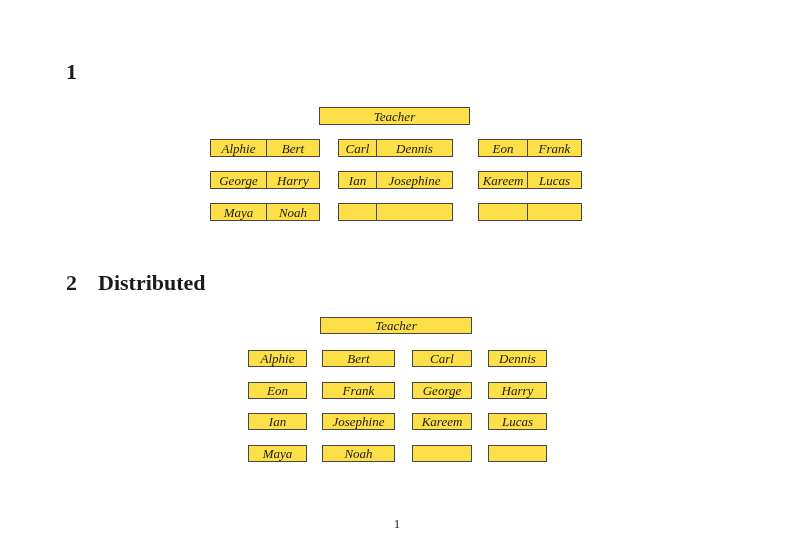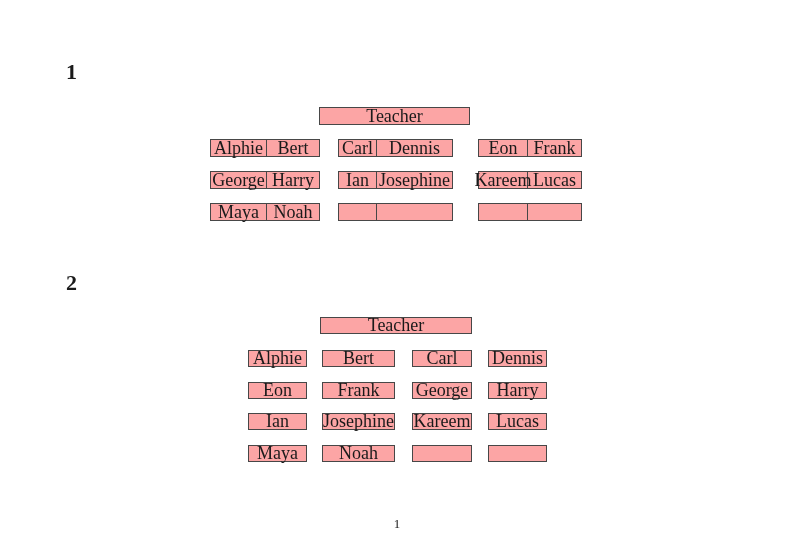--- a/index.html
+++ b/index.html
@@ -9,21 +9,21 @@
     font-family:"Liberation Serif", "DejaVu Serif", serif;
   }
   .heading {
     position:absolute; left:66px; font-size:22px; font-weight:bold;
     line-height:22px; white-space:nowrap; display:flex;
   }
   .heading .hnum { display:inline-block; width:32px; }
   .box {
     position:absolute; box-sizing:border-box; border:1px solid #474747;
     display:flex; align-items:center; justify-content:center;
-    font-size:18px; line-height:13px; background:#fca5a5; white-space:nowrap;
+    font-size:13px; line-height:13px; background:#fde047; white-space:nowrap;font-style:italic;
   }
   .pair { justify-content:flex-start; padding:0; }
   .pair .cell {
     height:100%; display:flex; align-items:center; justify-content:center;
     box-sizing:border-box;
   }
   .pair .cell.c1 { border-right:1px solid #474747; flex:0 0 auto; }
   .pair .cell.c2 { flex:1 1 auto; }
   .pagenum {
     position:absolute; left:0; right:0; top:516px; text-align:center;
@@ -77,20 +77,21 @@
     <span class="cell c1" style="width:38px"></span>
     <span class="cell c2"></span>
   </div>
   <div class="box pair" style="left:478px; top:203px; width:104px; height:18px;">
     <span class="cell c1" style="width:49px"></span>
     <span class="cell c2"></span>
   </div>
 
   <div class="heading" style="top:272px">
     <span class="hnum">2</span>
+    <span class="htitle">Distributed</span>
   </div>
 
   <div class="box" style="left:320px; top:317px; width:152px; height:17px;">
     <span>Teacher</span>
   </div>
 
   <div class="box" style="left:248px; top:350px; width:59px; height:17px;">
       <span>Alphie</span>
     </div>
   <div class="box" style="left:322px; top:350px; width:73px; height:17px;">

